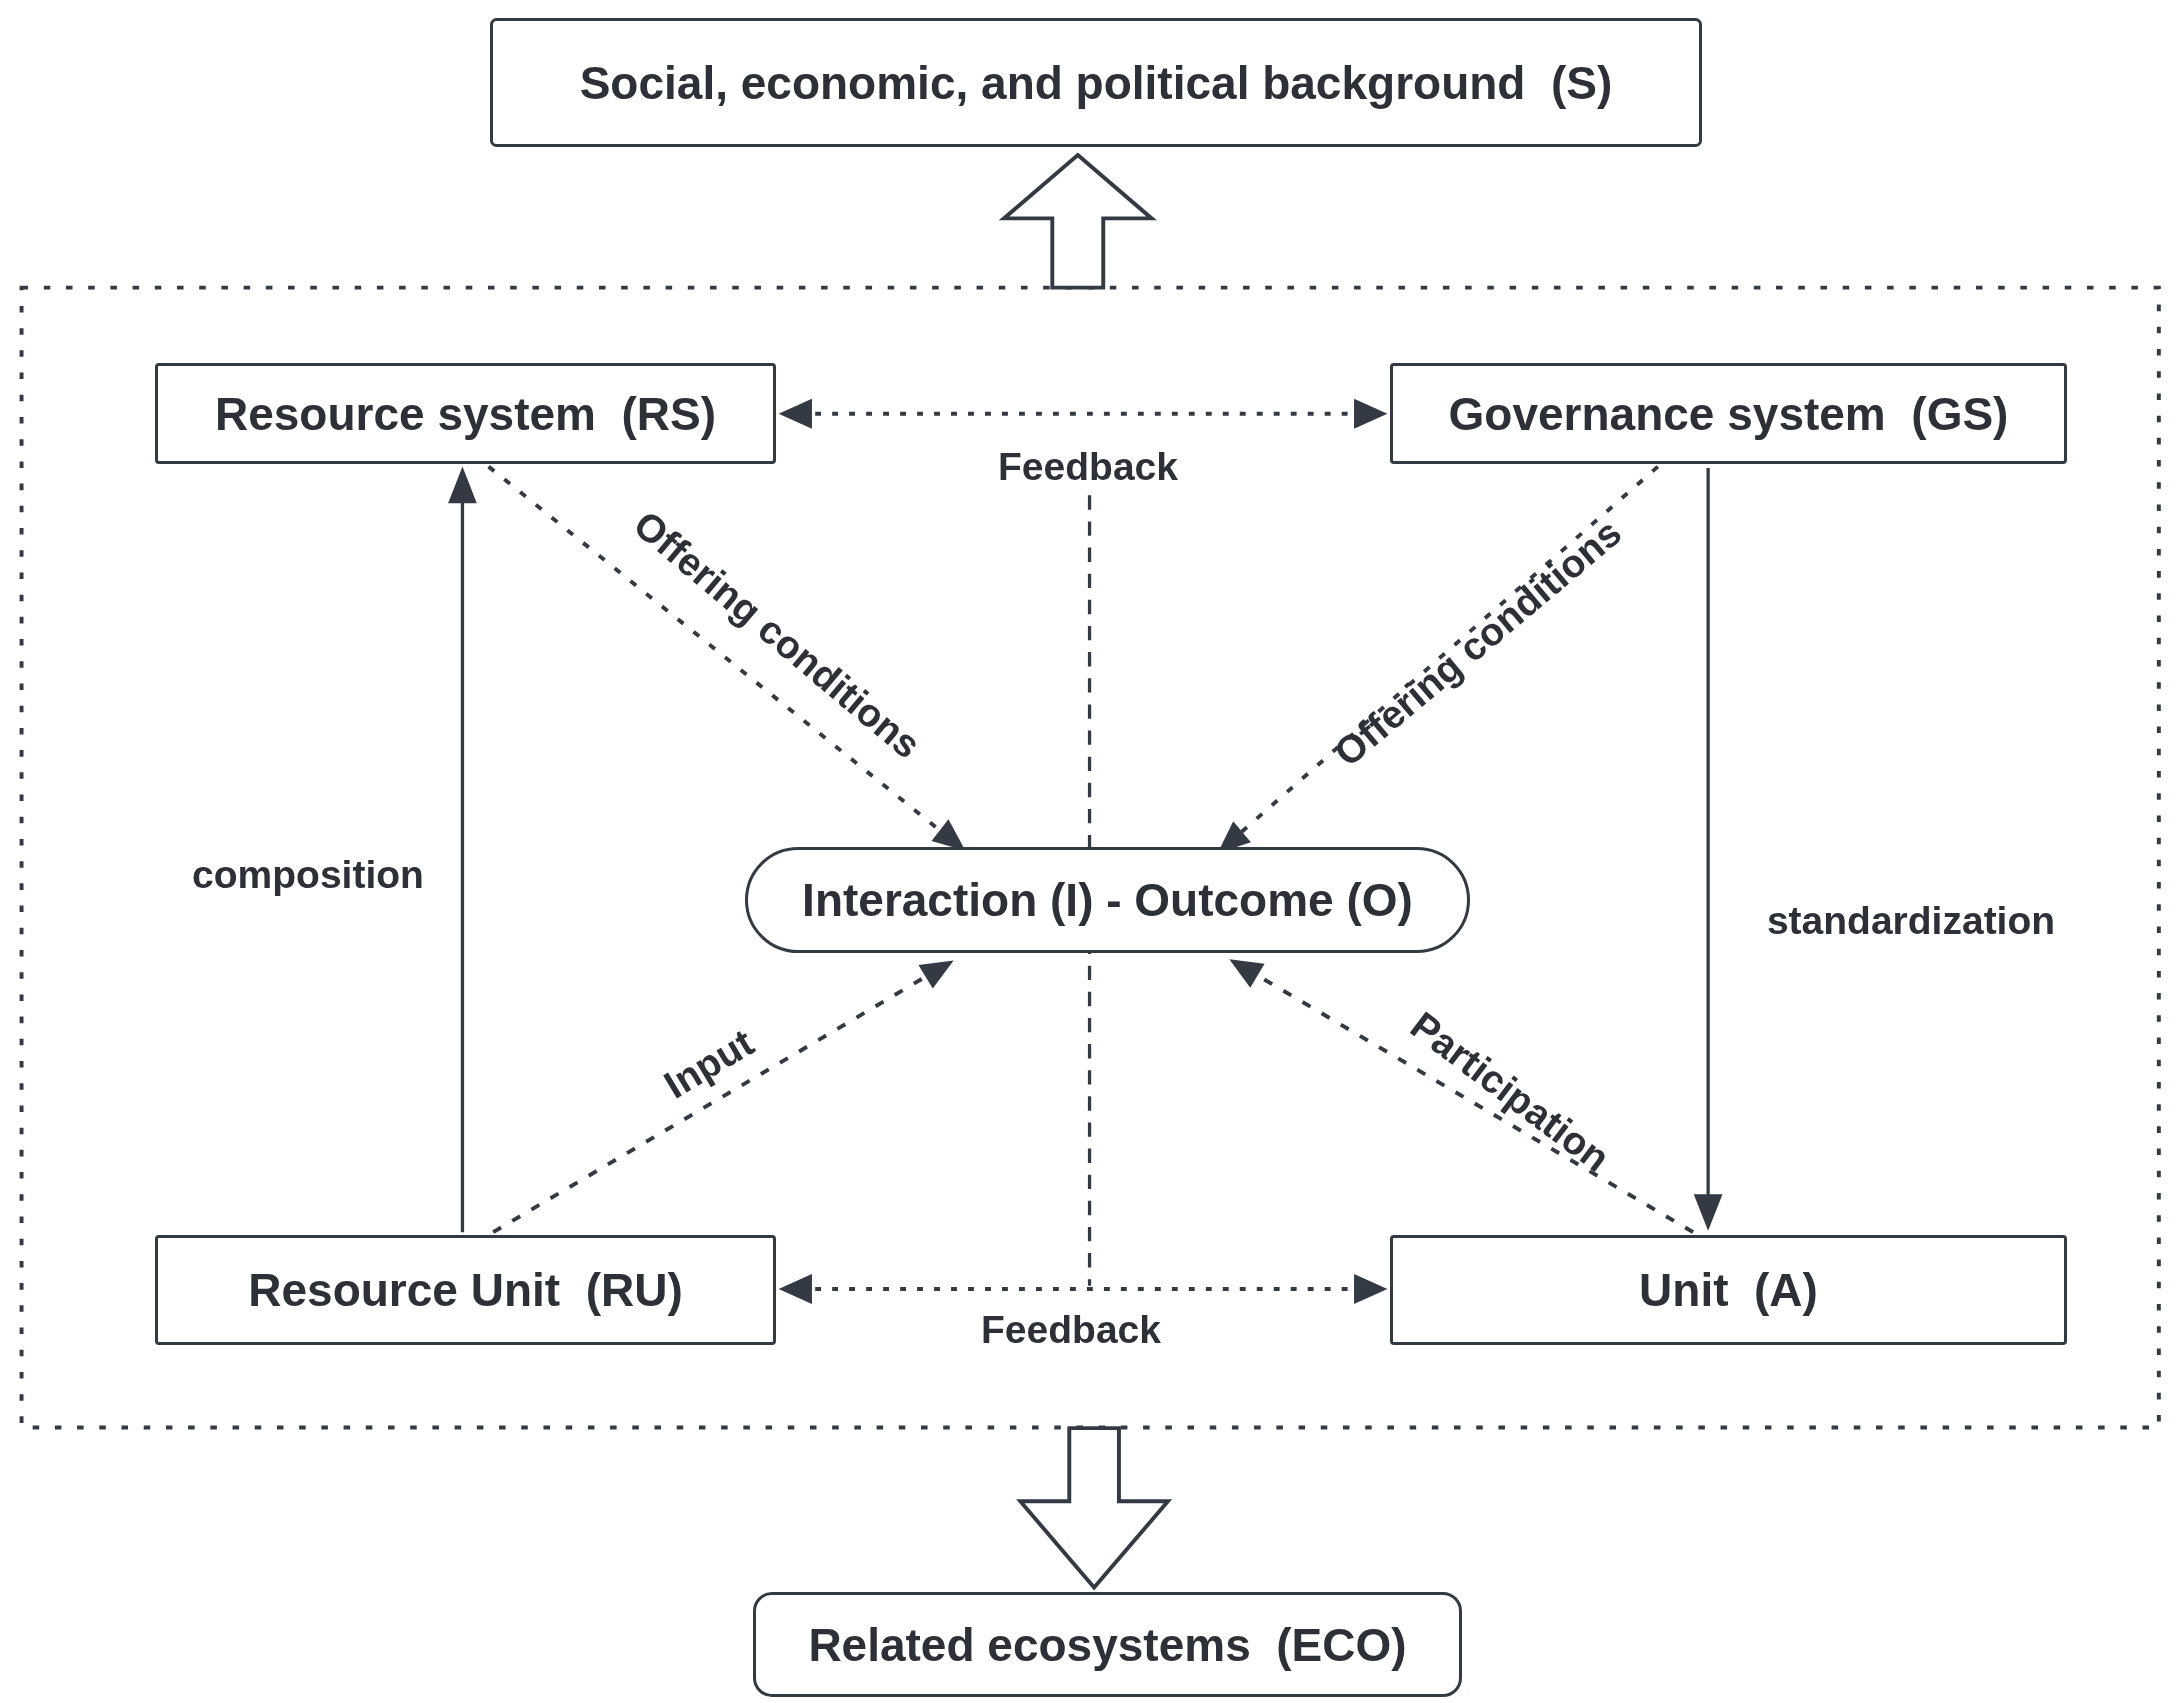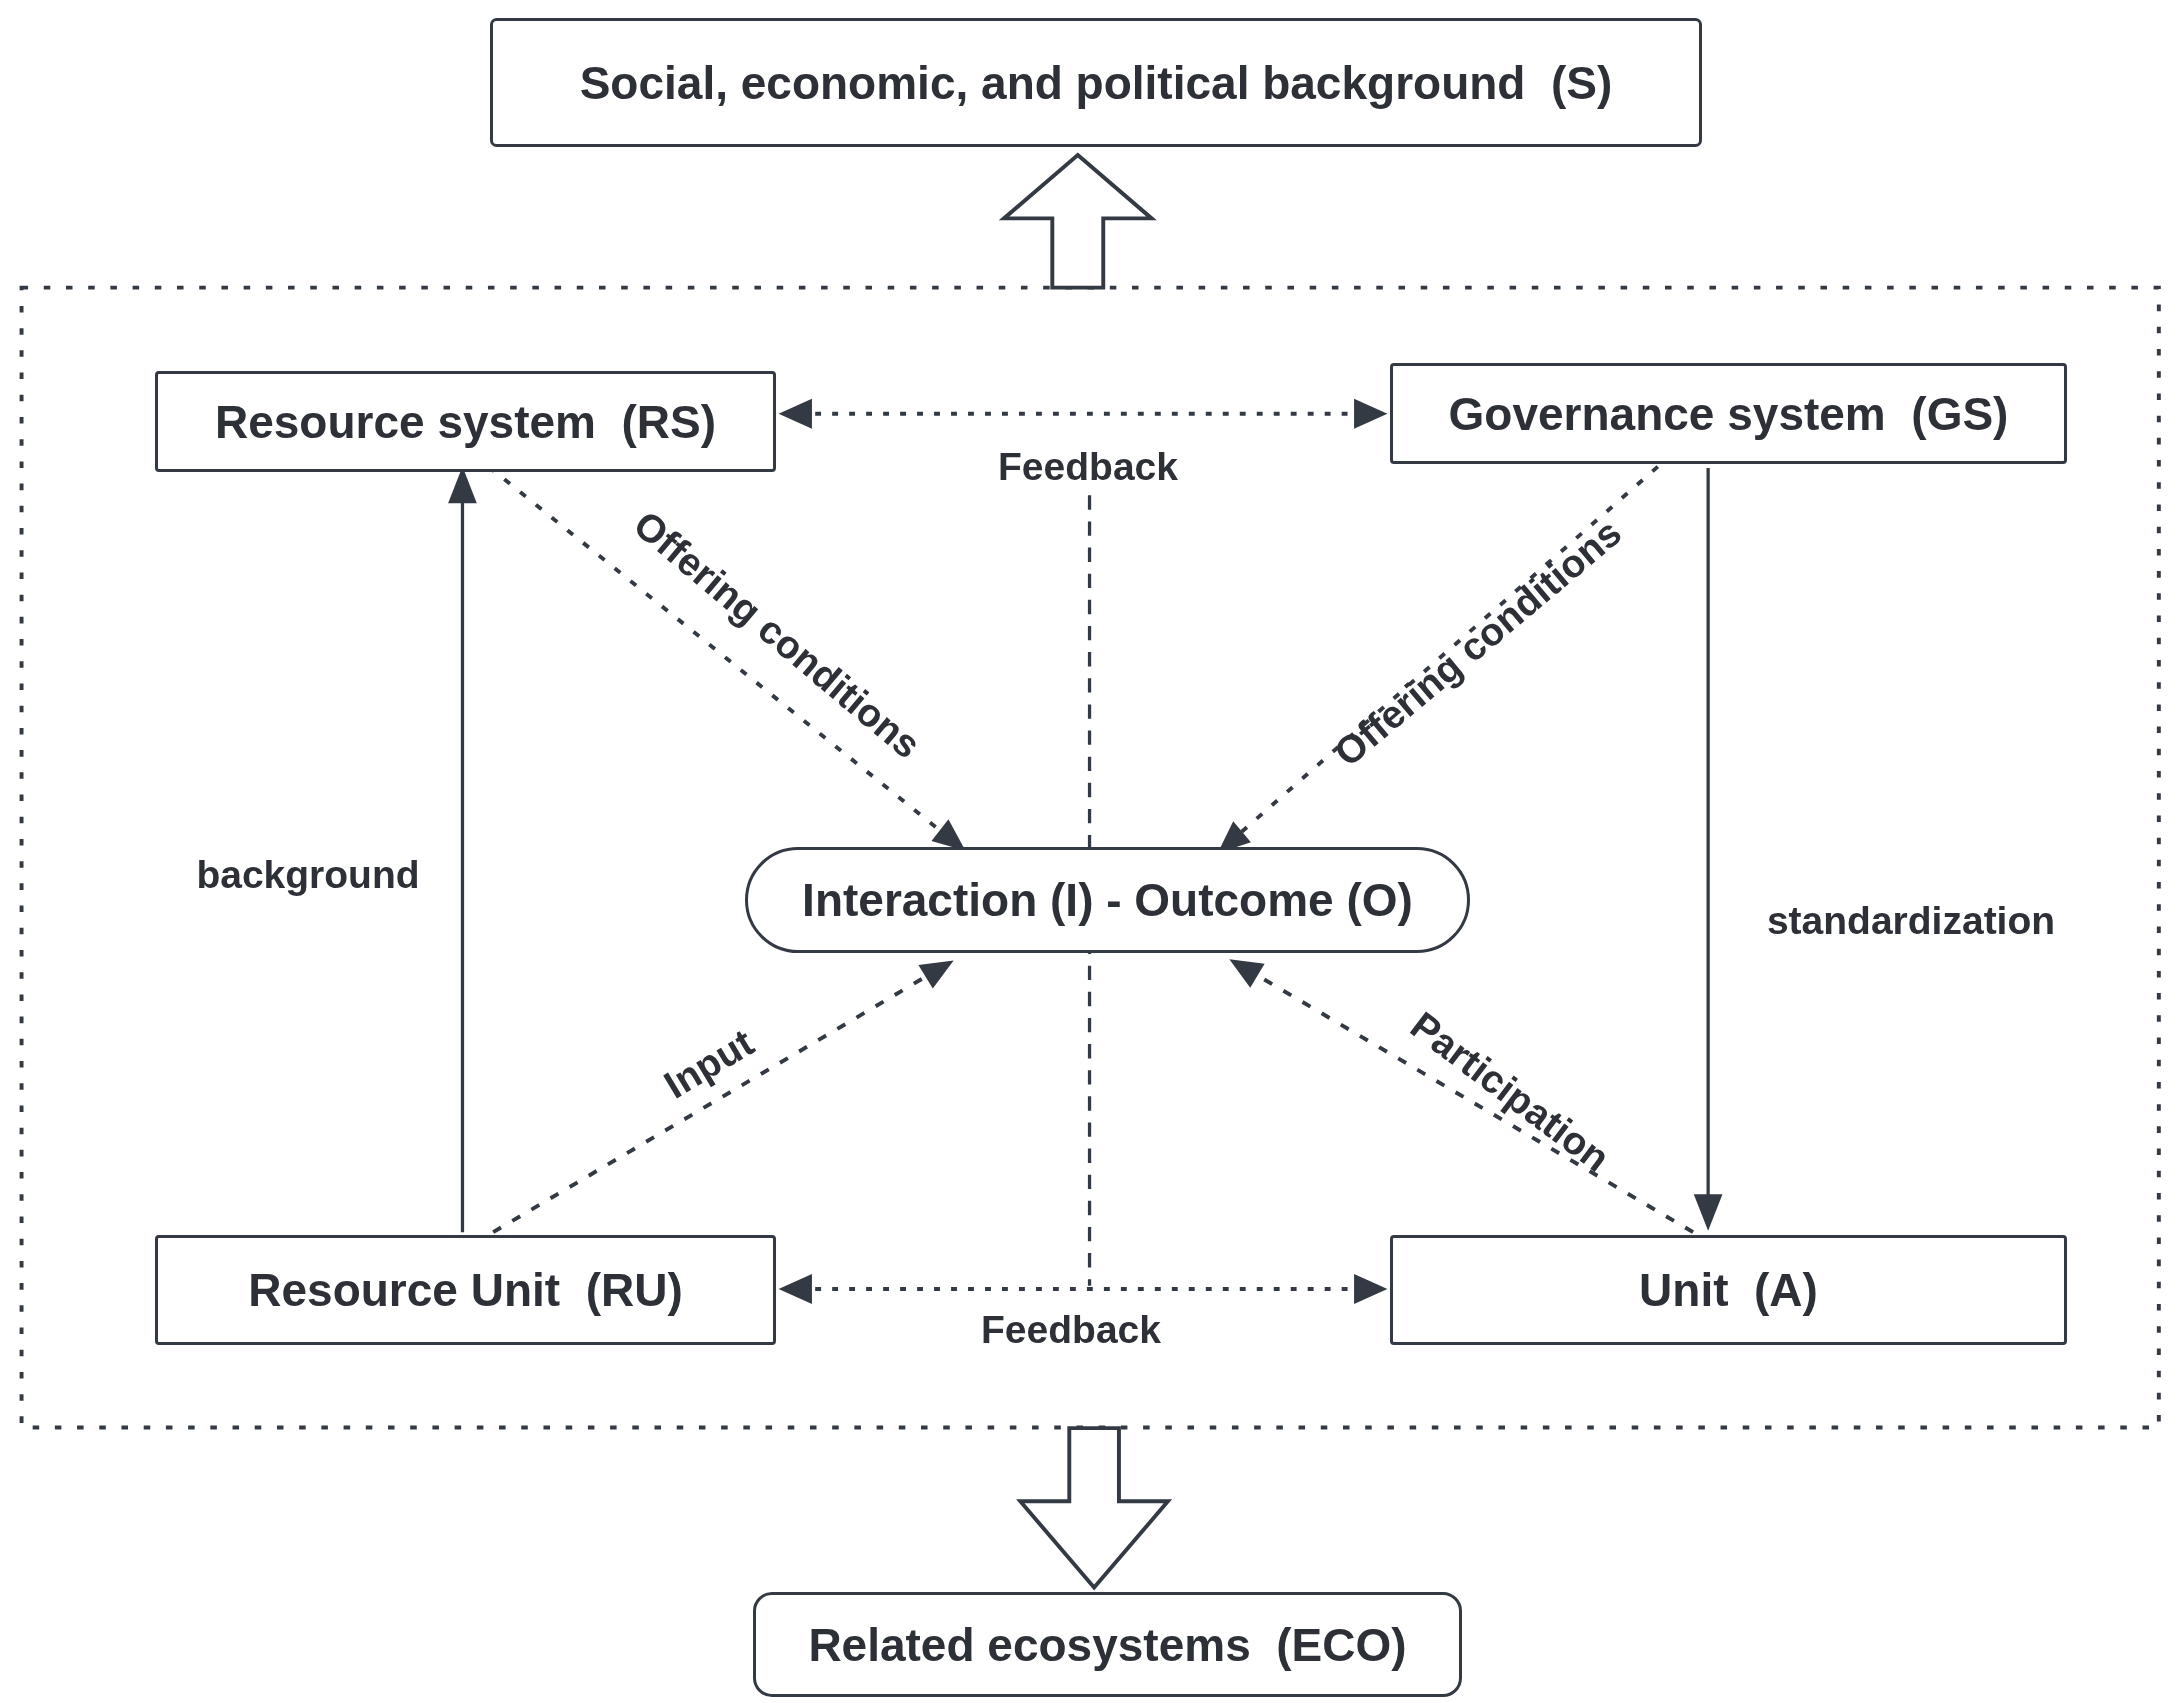--- a/index.html
+++ b/index.html
@@ -100,21 +100,21 @@
     <g>
       <line x1="2592" y1="1886" x2="1925" y2="1493" class="ln" stroke-width="6" stroke-dasharray="14 20"></line>
       <polygon class="hd" points="1882,1468 1914,1512 1936,1475"></polygon>
     </g>
   </svg>
 
   <div class="node" style="left:490px;top:18.3px;width:1212px;height:129px;border-radius:6.5px;">
     <span>Social, economic, and political background  (S)</span>
   </div>
 
-  <div class="node" style="left:155px;top:371px;width:621px;height:101px;">
+  <div class="node" style="left:155px;top:363px;width:621px;height:101px;">
     <span>Resource system  (RS)</span>
   </div>
 
   <div class="node stadium" style="left:745px;top:847px;width:725px;height:106px;">
     <span>Interaction (I) - Outcome (O)</span>
   </div>
 
   <div class="node" style="left:1390px;top:363px;width:677px;height:101px;">
     <span>Governance system  (GS)</span>
   </div>
@@ -128,21 +128,21 @@
   </div>
 
   <div class="node soft" style="left:753px;top:1592px;width:709px;height:105px;">
     <span>Related ecosystems  (ECO)</span>
   </div>
 
   <div class="elabel" style="left:1088px;top:467px;">Feedback</div>
 
   <div class="elabel" style="left:1071px;top:1330px;">Feedback</div>
 
-  <div class="elabel" style="left:308px;top:875px;">background</div>
+  <div class="elabel" style="left:308px;top:875px;">composition</div>
 
   <div class="elabel" style="left:1911px;top:897px;margin-top:24px;">standardization</div>
 
   <div class="elabel rot40" style="left:777px;top:635px;">Offering conditions</div>
 
   <div class="elabel rotm40" style="left:1478px;top:643px;">Offering conditions</div>
 
   <div class="elabel rotm31" style="left:709px;top:1064px;">Input</div>
 
   <div class="elabel rot37" style="left:1510px;top:1092px;">Participation</div>

